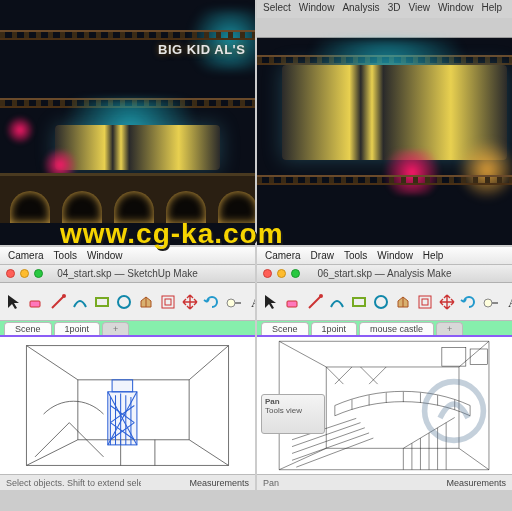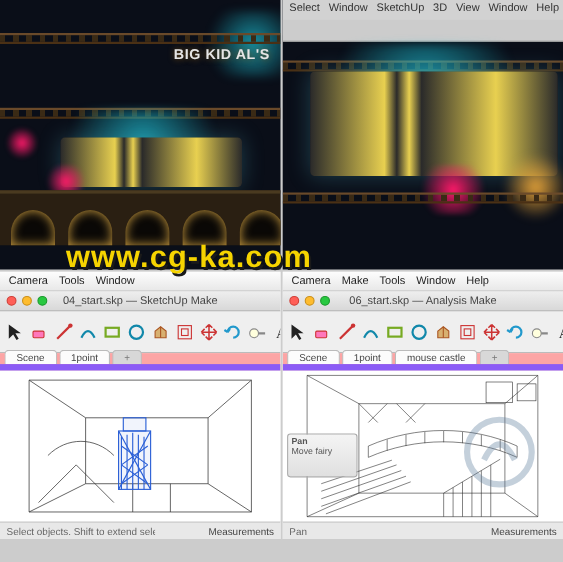--- a/index.html
+++ b/index.html
@@ -182,22 +182,22 @@
     display: flex;
     align-items: center;
     justify-content: center;
     border: 1px solid transparent;
     border-radius: 3px;
     position: relative;
   }
   .tool svg { width: 18px; height: 18px; }
   .scene-tabs {
     height: 16px;
-    background: #fca5a5;
-    border-bottom: 6px solid #8b5cf6;
+    background: #86efac;
+    border-bottom: 2px solid #8b5cf6;
     display: flex;
     gap: 2px;
     padding: 0 4px;
     align-items: flex-end;
     font-size: 9px;
   }
   .scene-tab {
     padding: 1px 10px 1px;
     background: #fcfcfc;
     border: 1px solid #bbb;
@@ -296,21 +296,21 @@
       <div class="arch" style="left:114px;"></div>
       <div class="arch" style="left:166px;"></div>
       <div class="arch" style="left:218px;"></div>
     </div>
   </div>
 
   <div class="panel render render-tr">
     <div class="ps-menu">
       <span>Select</span>
       <span>Window</span>
-      <span>SketchUp</span>
+      <span>Analysis</span>
       <span>3D</span>
       <span>View</span>
       <span>Window</span>
       <span>Help</span>
     </div>
     <div class="ps-tools"></div>
     <div class="catwalk" style="top:55px;"></div>
     <div class="cyan-glow" style="left:20px; top:40px; width:220px; height:80px;"></div>
     <div class="train big"></div>
     <div class="pink-glow" style="left:120px; top:150px; width:70px; height:45px;"></div>
@@ -431,21 +431,21 @@
       <span class="hint">Select objects. Shift to extend select. Drag mouse to select multiple.</span>
       <span class="right">
         <span>Measurements</span>
       </span>
     </div>
   </div>
 
   <div class="panel su">
     <div class="mac-menubar">
       <span>Camera</span>
-      <span>Make</span>
+      <span>Draw</span>
       <span>Tools</span>
       <span>Window</span>
       <span>Help</span>
     </div>
     <div class="titlebar">
       <div class="traffic">
         <span class="tr-r"></span>
         <span class="tr-y"></span>
         <span class="tr-g"></span>
       </div>
@@ -548,21 +548,21 @@
             <path d="M20 136 L105 106"></path>
             <path d="M20 144 L110 112"></path>
             <path d="M25 152 L115 118"></path>
           </g>
 
           <path d="M60 35 L80 55 M90 35 L70 55 M100 35 L120 55 M130 35 L110 55"></path>
         </g>
       </svg>
       <div class="instructor-panel">
         <b>Pan</b><br>
-        <span>Move fairy</span>
+        <span>Tools view</span>
       </div>
       <svg class="big-watermark-logo" viewBox="0 0 100 100">
         <circle cx="50" cy="50" r="42" fill="none" stroke="#5a7a9a" stroke-width="8"></circle>
         <path d="M30 60 Q50 20 70 60" fill="none" stroke="#5a7a9a" stroke-width="8"></path>
       </svg>
     </div>
     <div class="statusbar">
       <span class="hint">Pan</span>
       <span class="right">
         <span>Measurements</span>

